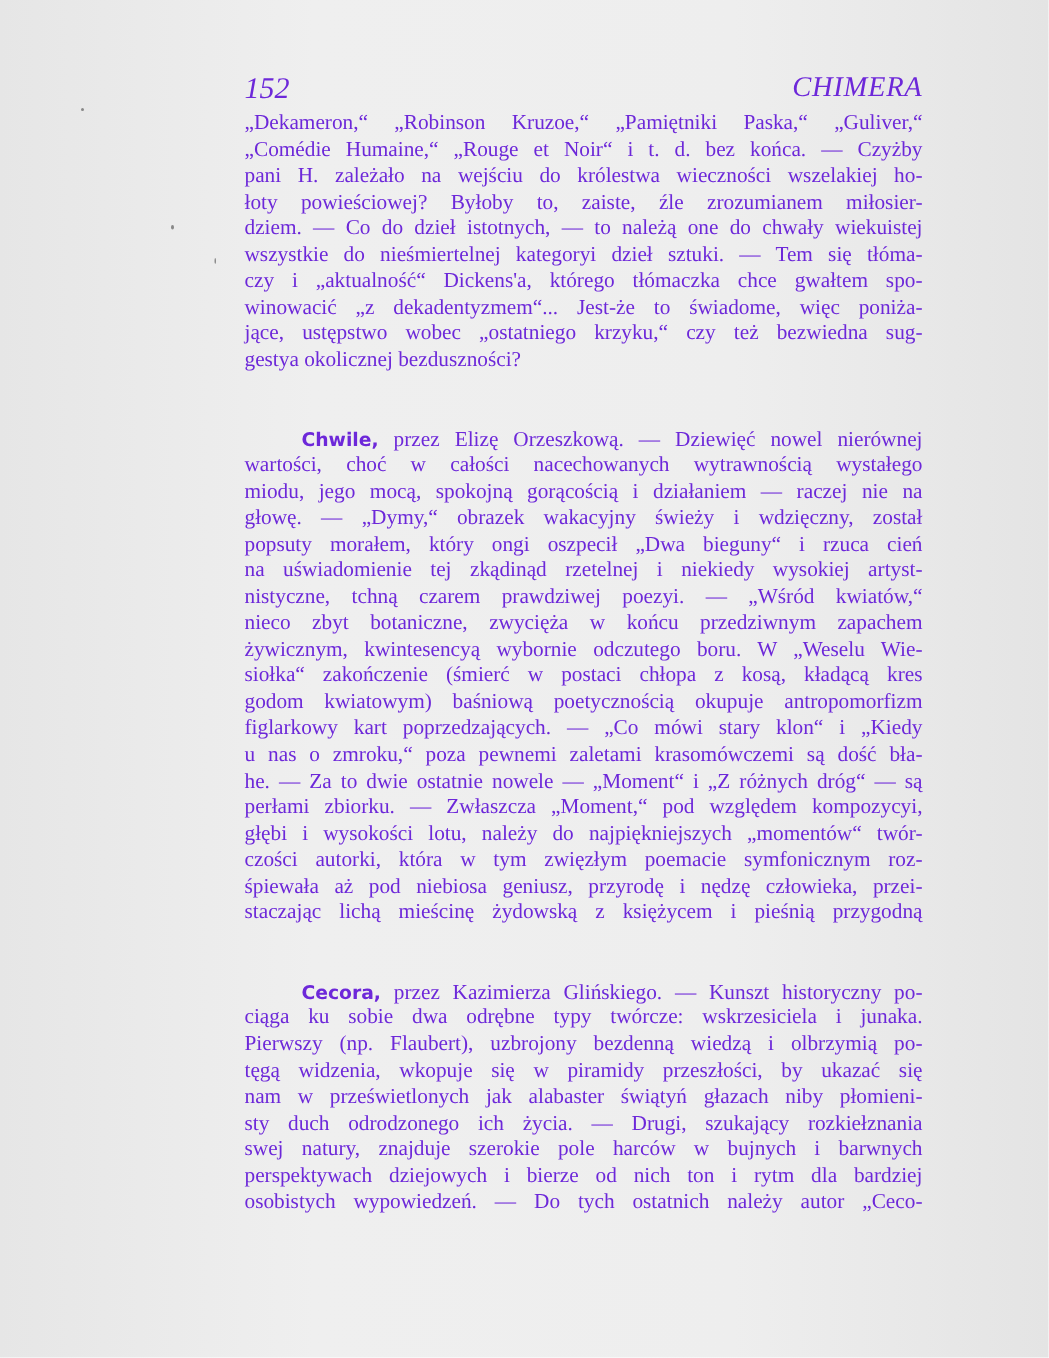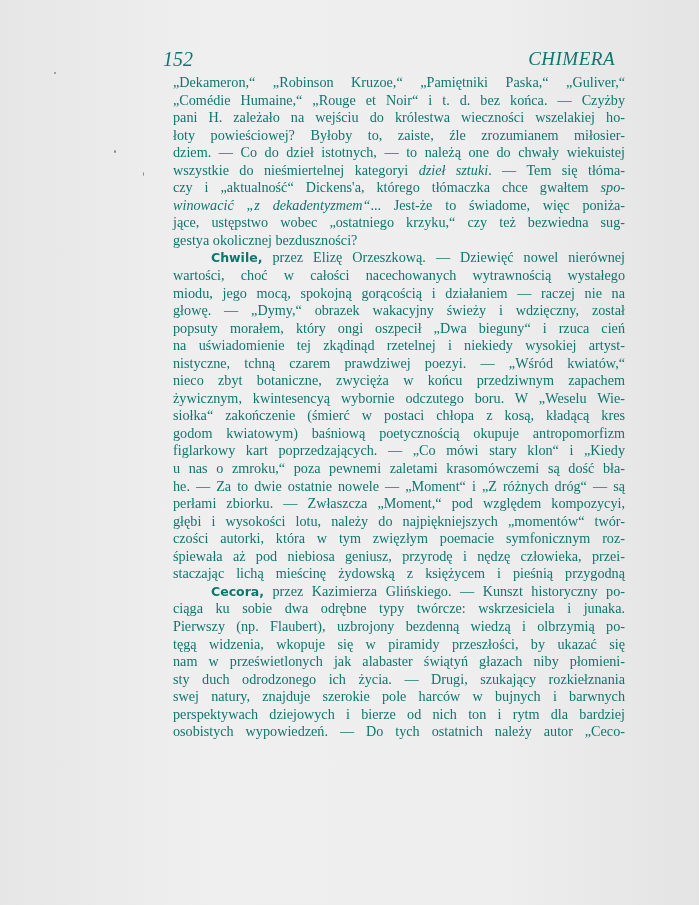--- a/index.html
+++ b/index.html
@@ -3,49 +3,49 @@
 <meta charset="utf-8">
 <style>
   html, body { margin: 0; padding: 0; }
   body {
     width: 699px; height: 905px; overflow: hidden;
     background: linear-gradient(90deg, #e6e6e6 0%, #efefef 30%, #eeeeee 70%, #e4e4e4 100%);
     position: relative;
   }
   .page {
     position: absolute; left: 163px; top: 0; width: 452px; height: 905px;
-    color: #0f766e;
+    color: #6d28d9;
     font-family: "DejaVu Serif", "Liberation Serif", serif;
   }
   .running-head {
     position: absolute; top: 48px; left: 0; width: 452px; height: 24px;
   }
   .page-number {
     position: absolute; left: 0; top: 0;
     font-family: "Liberation Serif", serif; font-style: italic; font-size: 20px;
   }
   .journal-title {
     position: absolute; right: 0; top: 0;
     font-family: "Liberation Serif", serif; font-style: italic; font-size: 19px; letter-spacing: 0.5px;
   }
   .body-text {
-    position: absolute; top: 74px; left: 10px; width: 452px;
+    position: absolute; top: 74px; left: 0; width: 452px;
   }
   .line {
     display: block; height: 17.55px; line-height: 17.55px;
     font-size: 14.2px; white-space: nowrap;
     text-align: justify; text-align-last: justify;
     font-family: "Liberation Serif", serif;
   }
   .line.last { text-align-last: left; }
-  .line.indent { padding-left: 38px; }
+  .line.indent { padding-left: 38px; margin-top: 35px; }
   .lead {
     font-family: "DejaVu Sans", sans-serif; font-weight: bold; font-size: 12.5px;
   }
-  .it { font-style: italic; }
+  .it { }
   .speck { position: absolute; background: #888; border-radius: 50%; }
 </style>
 </head>
 <body>
 
 <div class="page">
   <div class="running-head">
     <span class="page-number">152</span>
     <span class="journal-title">CHIMERA</span>
   </div>

